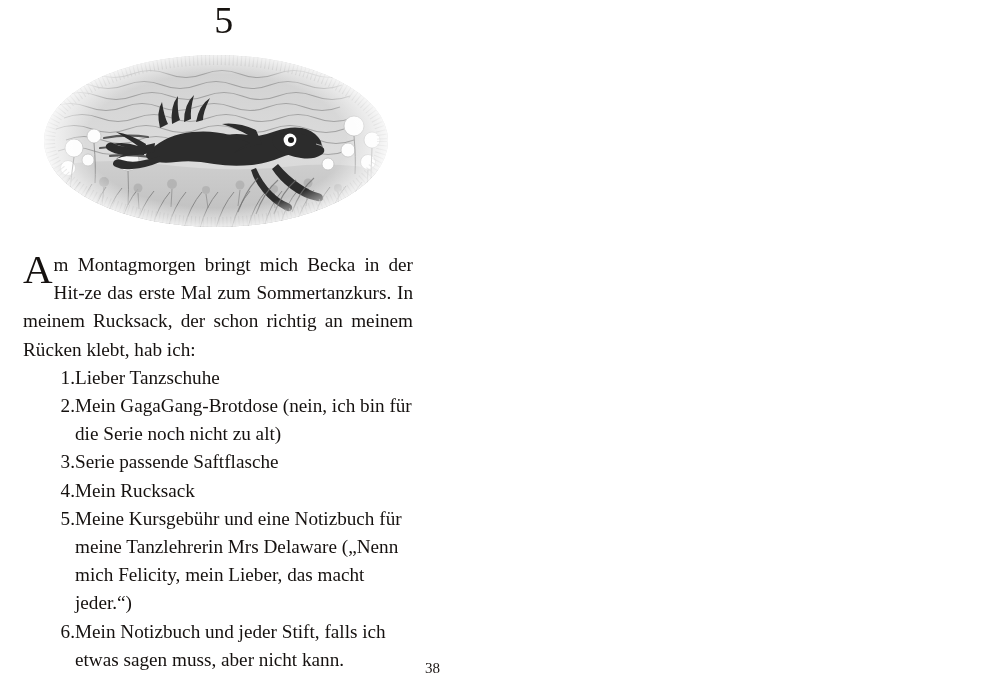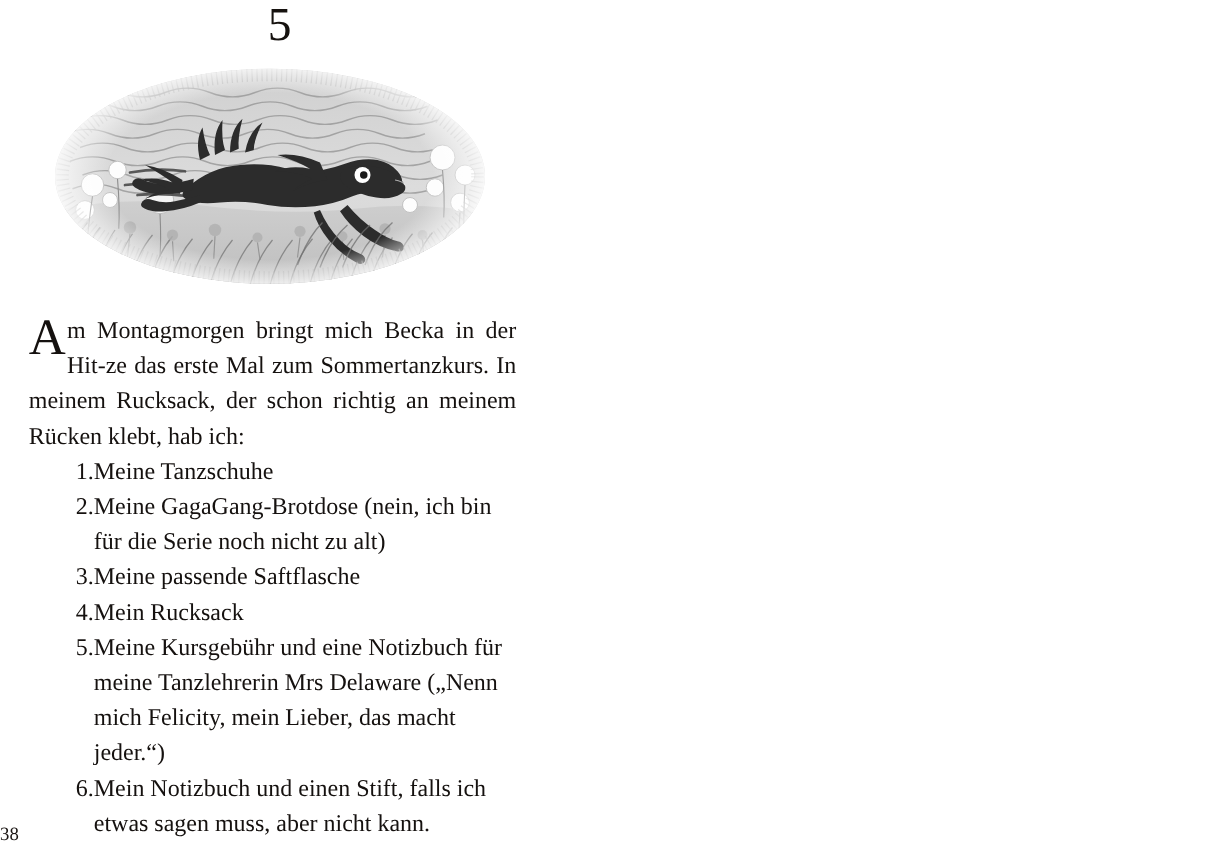--- a/index.html
+++ b/index.html
@@ -102,21 +102,21 @@
   }
 
   
   .folio {
     position: absolute;
     bottom: 16px;
     font-size: 15px;
     line-height: 20px;
     color: #1a1513;
   }
-  .folio-left  { left: 0;   width: 440px; text-align: left; }
+  .folio-left  { left: 0;   width: 440px; text-align: right; }
 </style>
 </head>
 <body>
 
 <div class="spread">
 
   <div class="page page-left">
 
     <div class="chapter-number">5</div>
 
@@ -292,41 +292,41 @@
         </g>
       </svg>
     </div>
 
     <div class="textcol">
       <p class="first"><span class="dropcap">A</span><span>m Montagmorgen bringt mich Becka in der Hit-ze das erste Mal zum Sommertanzkurs. In meinem Rucksack, der schon richtig an meinem Rücken klebt, hab ich:</span></p>
 
       <ol class="packlist">
         <li>
           <span class="num">1.</span>
-          <span>Meine Tanzschuhe</span>
+          <span>Lieber Tanzschuhe</span>
         </li>
         <li>
           <span class="num">2.</span>
-          <span>Meine GagaGang-Brotdose (nein, ich bin für die Serie noch nicht zu alt)</span>
+          <span>Mein GagaGang-Brotdose (nein, ich bin für die Serie noch nicht zu alt)</span>
         </li>
         <li>
           <span class="num">3.</span>
-          <span>Meine passende Saftflasche</span>
+          <span>Serie passende Saftflasche</span>
         </li>
         <li>
           <span class="num">4.</span>
           <span>Mein Rucksack</span>
         </li>
         <li>
           <span class="num">5.</span>
           <span>Meine Kursgebühr und eine Notizbuch für meine Tanzlehrerin Mrs Delaware („Nenn mich Felicity, mein Lieber, das macht jeder.“)</span>
         </li>
         <li>
           <span class="num">6.</span>
-          <span>Mein Notizbuch und einen Stift, falls ich etwas sagen muss, aber nicht kann.</span>
+          <span>Mein Notizbuch und jeder Stift, falls ich etwas sagen muss, aber nicht kann.</span>
         </li>
       </ol>
     </div>
 
     <div class="folio folio-left">38</div>
   </div>
 
   <div class="page page-right">
     
 

